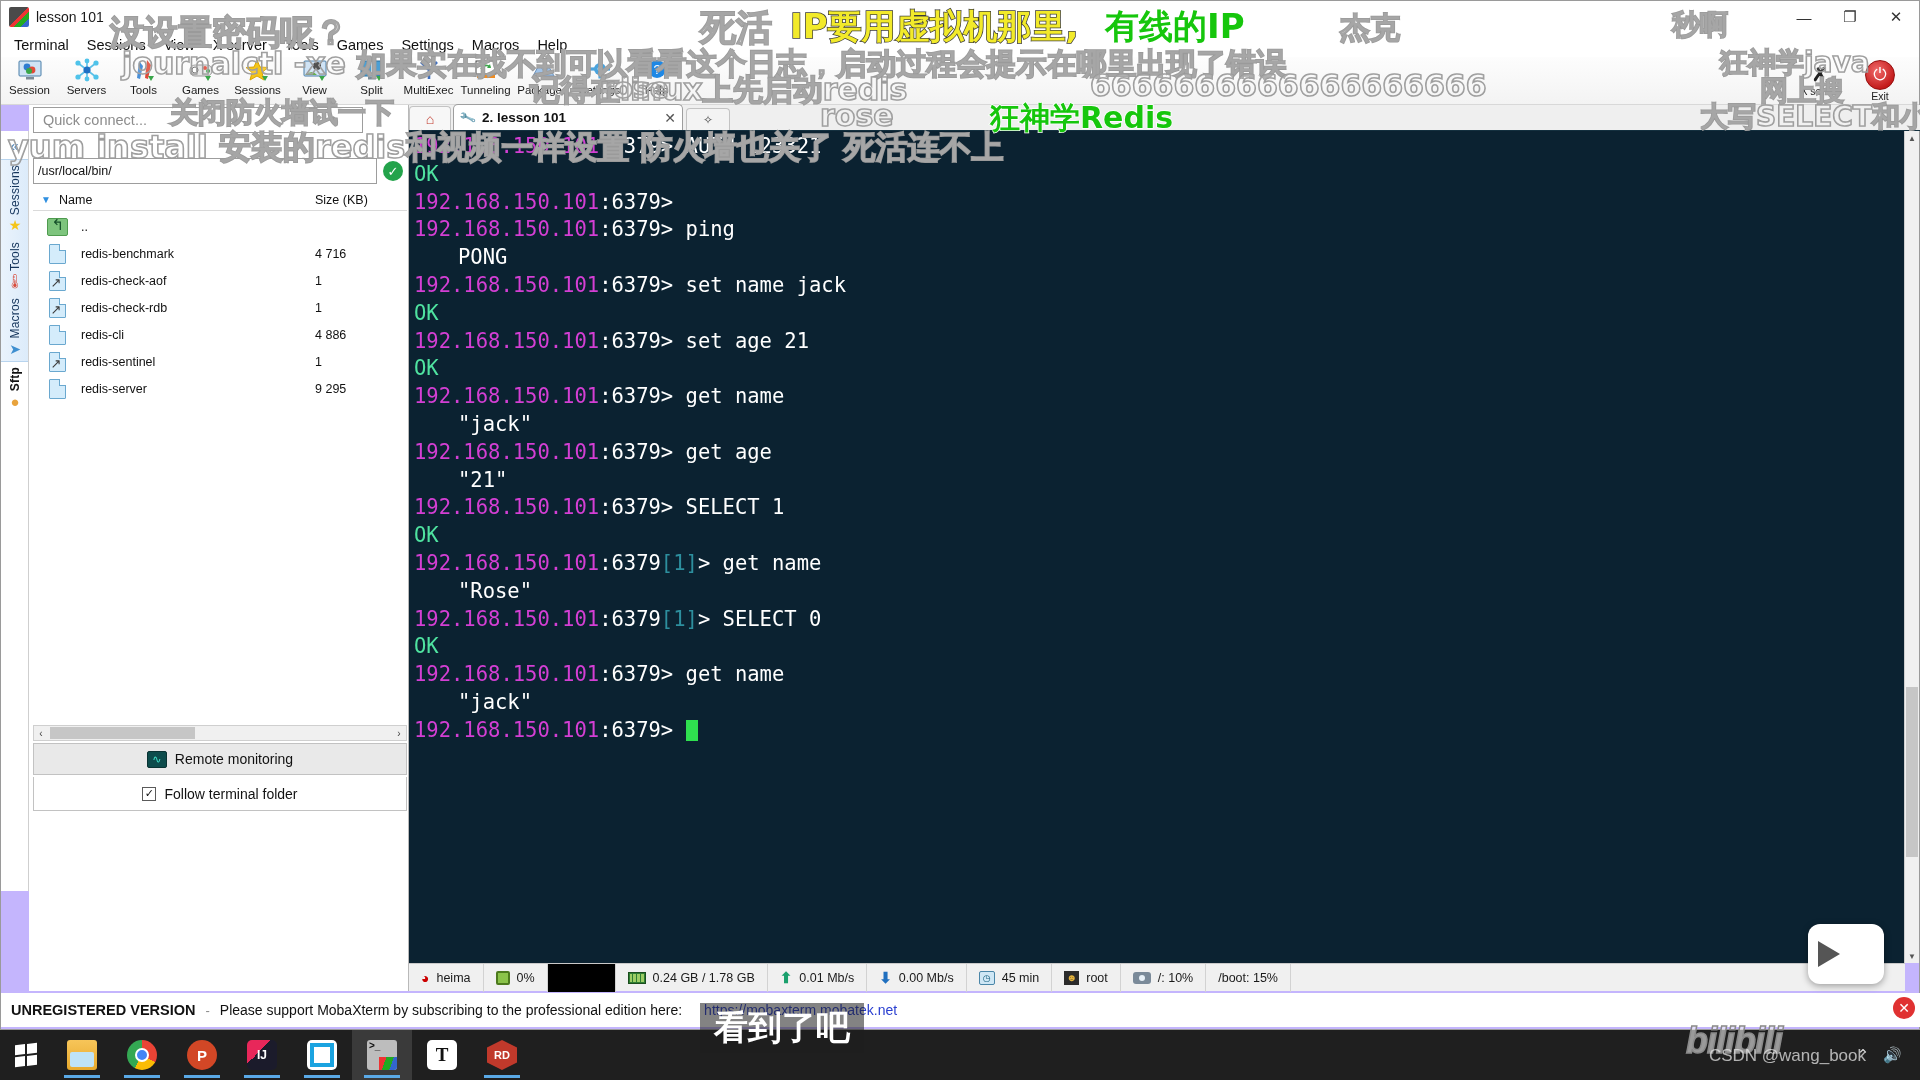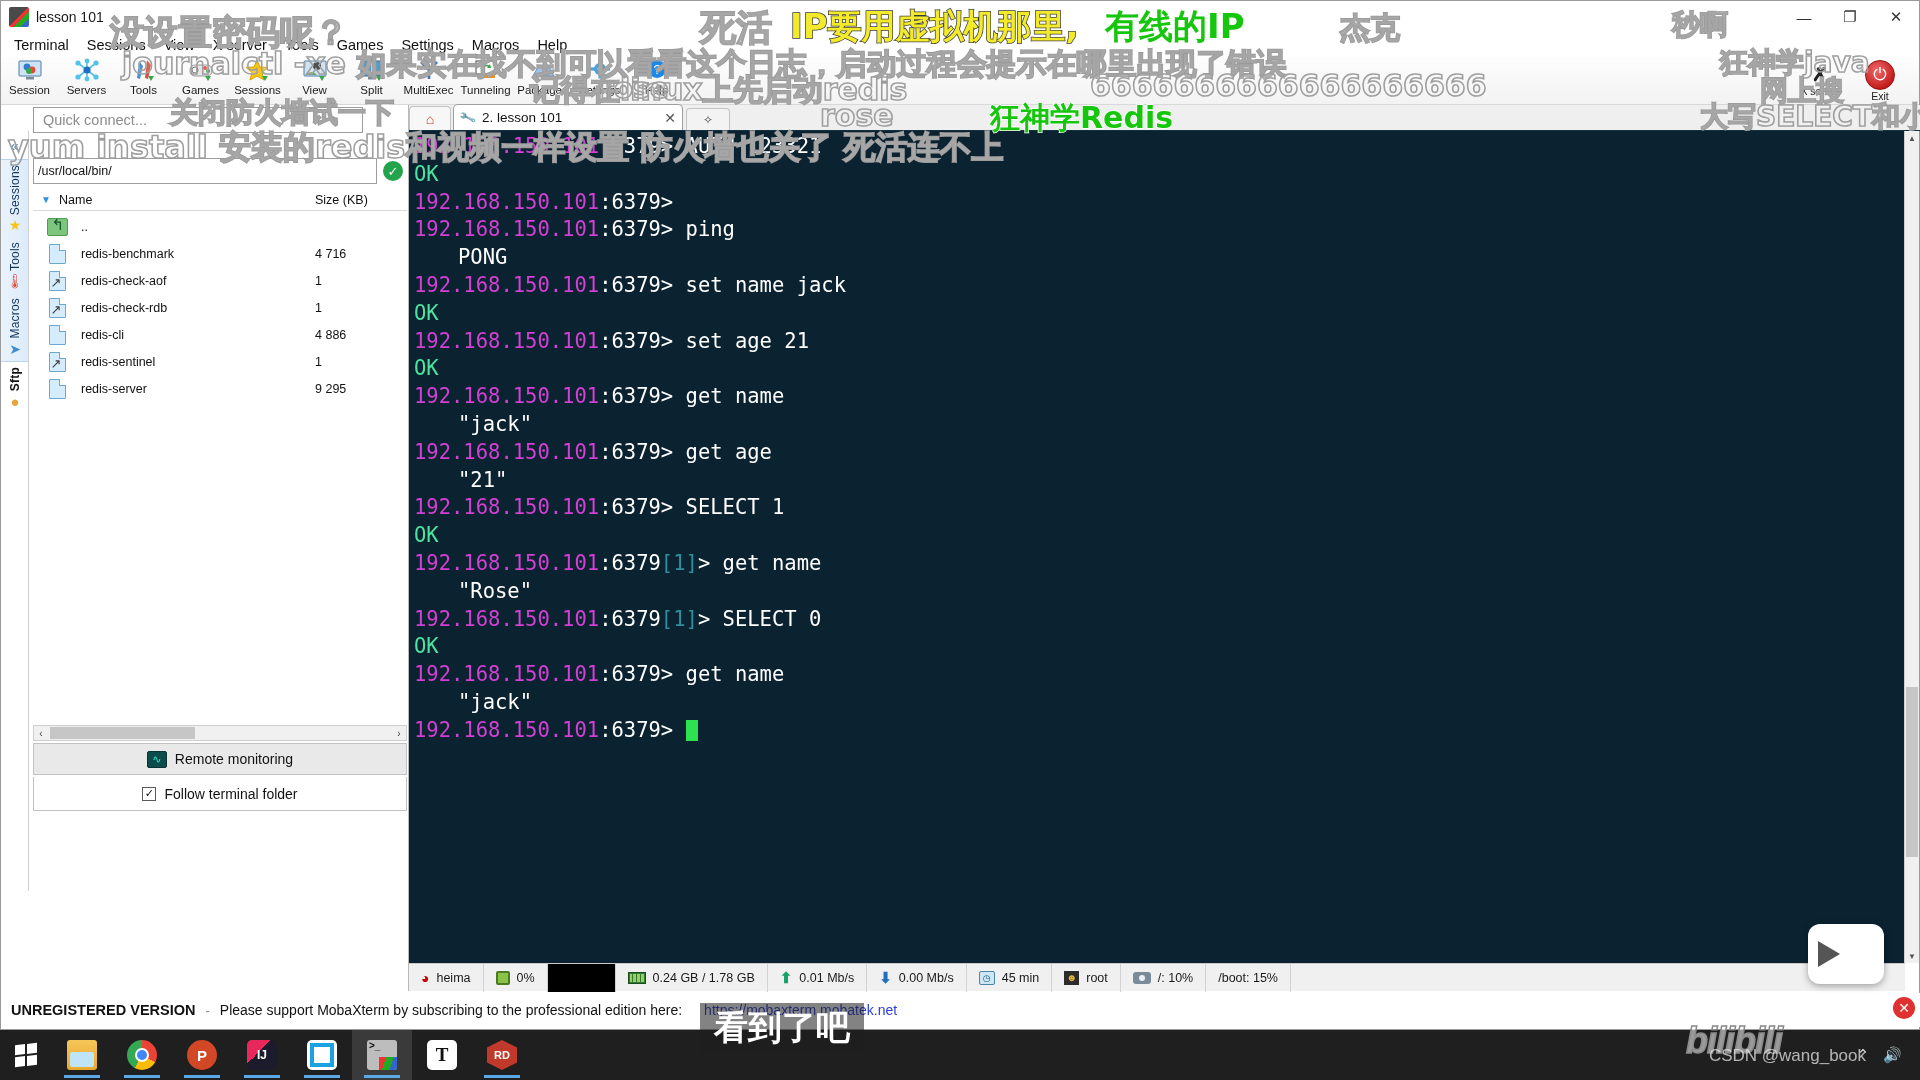--- a/index.html
+++ b/index.html
@@ -6,21 +6,21 @@
   html, body {
     width: 1920px; height: 1080px; overflow: hidden;
     font-family: "Liberation Sans", sans-serif;
     background: #2b2b2b;
   }
   #root { position: relative; width: 1920px; height: 1080px; }
 
   
   .moba-window {
     position: absolute; left: 0; top: 0; width: 1920px; height: 1030px;
-    background: #ffffff; border: 1px solid #9a9a9a;
+    background: #c4b5fd; border: 1px solid #9a9a9a;
   }
 
   
   .titlebar {
     position: absolute; left: 0; top: 0; width: 100%; height: 32px;
     background: #ffffff; display: flex; align-items: center;
   }
   .tb-icon {
     width: 20px; height: 20px; margin-left: 8px; margin-right: 7px;
     background: linear-gradient(135deg, #4a4a4a 0%, #4a4a4a 48%, #e33 48%, #e33 62%, #2a2 62%, #2a2 78%, #36c 78%);
@@ -187,21 +187,21 @@
     border-bottom: none; border-radius: 4px 4px 0 0;
     display:flex; align-items:center; justify-content:center;
   }
   .house { font-size: 14px; color: #c0392b; }
   .tab {
     height: 26px; background: #ffffff; border: 1px solid #9e9e9e; border-bottom: none;
     border-radius: 5px 5px 0 0; display: flex; align-items: center;
     padding: 0 6px 0 7px; gap: 6px; margin-left: 2px; min-width: 230px;
   }
   .tab-ico { font-size: 12px; color: #2c74b5; transform: rotate(-20deg); }
-  .tab-label { font-size: 13.5px; color: #111; }
+  .tab-label { font-size: 13.5px; color: #111; font-weight: bold; }
   .tab-x { margin-left: auto; font-size: 14px; color: #555; padding-left: 24px; }
   .tab-plus {
     width: 44px; height: 22px; margin-left: 3px; background: #f3f3f3;
     border: 1px solid #c3c3c3; border-bottom: none; border-radius: 4px 4px 0 0;
     display:flex; align-items:center; justify-content:center; font-size: 12px; color: #555;
   }
 
   
   .terminal {
     position: absolute; left: 408px; top: 130px; width: 1496px; height: 832px;

